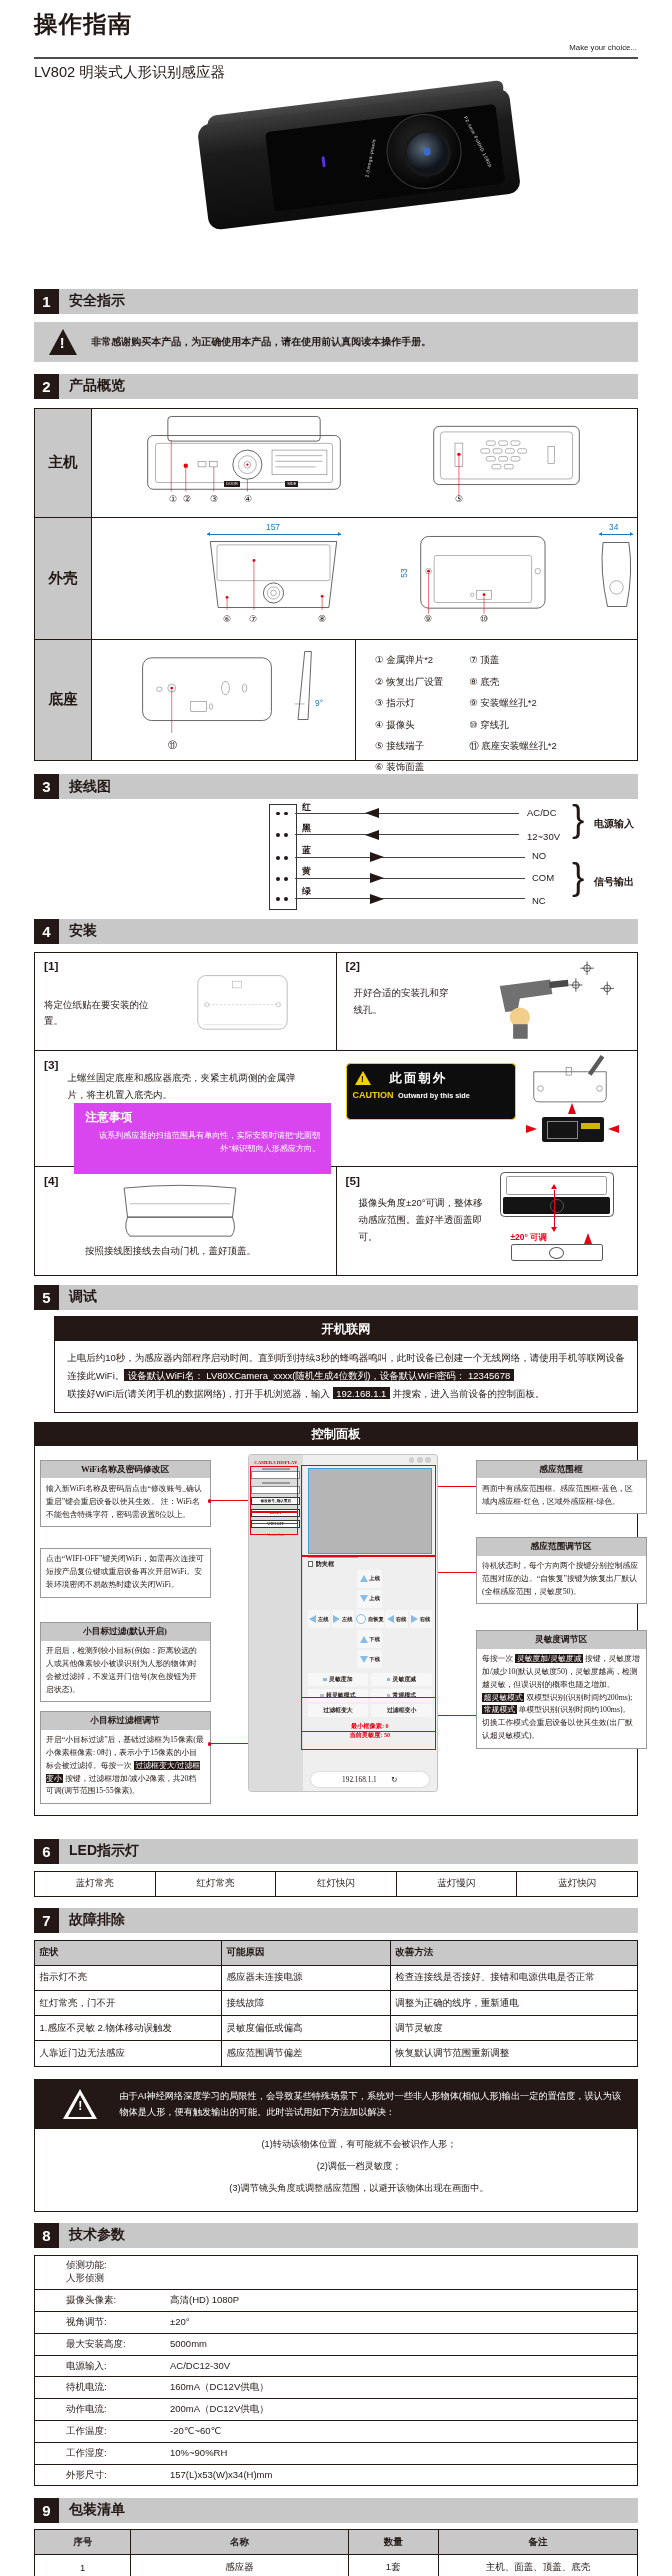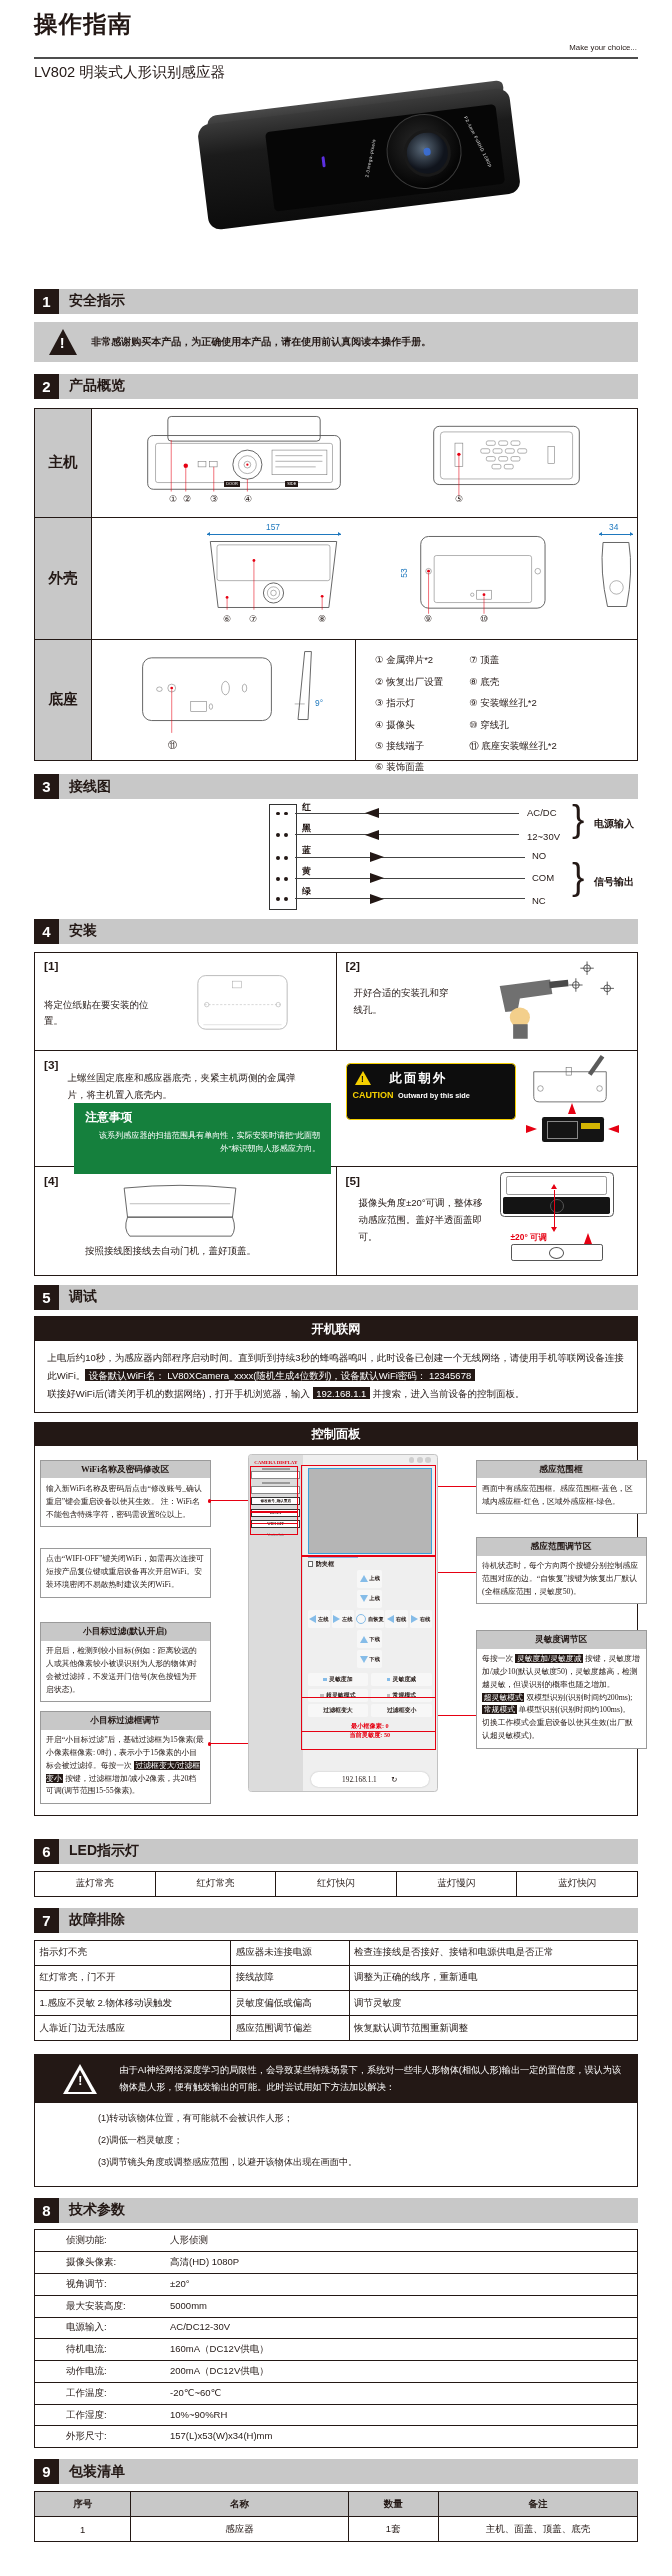--- a/index.html
+++ b/index.html
@@ -65,41 +65,41 @@
   .brace{position:absolute;font-size:37px;font-weight:200;color:#231815;line-height:1;}
   .wgroup{position:absolute;font-size:10px;font-weight:bold;}
   
   .instbl{margin-top:7.8px;border:1.1px solid #231815;}
   .inst-r1,.inst-r3{display:flex;}
   .inst-c{flex:1;position:relative;padding:6.7px 9px;min-height:84px;}
   .inst-c+.inst-c{border-left:0.8px solid #231815;}
   .inst-r2{border-top:0.8px solid #231815;border-bottom:0.8px solid #231815;position:relative;padding:6.7px 9px;height:102px;}
   .stag{font-size:11.8px;font-weight:bold;}
   .stext{font-size:9.5px;line-height:1.75;}
-  .noticebox{position:absolute;left:39px;top:52px;width:235px;height:58px;background:#15803d;color:#fff;padding:6.7px 11.2px;}
+  .noticebox{position:absolute;left:39px;top:52px;width:235px;height:58px;background:#d946ef;color:#fff;padding:6.7px 11.2px;}
   .noticebox h4{margin:0 0 4.5px;font-size:11.8px;}
   .noticebox p{margin:0;font-size:8.1px;line-height:1.6;text-align:right;}
   .caut{position:absolute;left:311px;top:12.3px;width:157px;height:48px;background:#0d0d0d;border:1.7px solid #f5d000;border-radius:4.5px;color:#fff;padding:3.4px 5.6px;}
   .caut-tri{position:relative;width:0;height:0;border-left:8.4px solid transparent;border-right:8.4px solid transparent;border-bottom:14.6px solid #f5d000;float:left;margin:3.4px 5.6px 0 2.2px;}
   .caut-tri::after{content:"!";position:absolute;left:-1.7px;top:3.4px;color:#0d0d0d;font-weight:bold;font-size:8.4px;}
   .caut-cn{font-size:12.3px;font-weight:bold;letter-spacing:2.2px;margin:2.2px 0 3.4px 37px;}
   .caut-row{clear:none;font-size:7.3px;font-weight:bold;}
   .caut-word{color:#f5d000;font-size:9px;margin-right:4.5px;}
   .redarr{position:absolute;width:0;height:0;}
   .ra-r{border-top:4.5px solid transparent;border-bottom:4.5px solid transparent;border-left:11.2px solid #e60012;}
   .ra-l{border-top:4.5px solid transparent;border-bottom:4.5px solid transparent;border-right:11.2px solid #e60012;}
   .ra-u{border-left:4.5px solid transparent;border-right:4.5px solid transparent;border-bottom:11.2px solid #e60012;}
   .redtxt{color:#e60012;font-weight:bold;}
   .updown{position:absolute;width:1.1px;background:#e60012;}
   .updown::before,.updown::after{content:"";position:absolute;left:-2.8px;border-left:3.4px solid transparent;border-right:3.4px solid transparent;}
   .updown::before{top:-5.6px;border-bottom:5.6px solid #e60012;}
   .updown::after{bottom:-5.6px;border-top:5.6px solid #e60012;}
   
   .blkbar{height:23.5px;background:#231815;color:#fff;display:flex;align-items:center;justify-content:center;font-size:12.3px;font-weight:bold;}
-  .bootbox{margin-top:6.7px;border:1.1px solid #231815;}
+  .bootbox{margin-top:6.7px;border:1.1px solid #231815;margin-left:20px;}
   .bootbody{padding:7.8px 12.3px 9px;font-size:9.5px;line-height:1.9;}
   .hl{background:#231815;color:#fff;padding:0.6px 3.4px;}
   .panelbox{margin-top:9px;border:1.1px solid #231815;}
   .panel-fig{position:relative;height:359px;margin:5.6px 4.5px 4.5px;font-family:Liberation Serif, serif;}
   .nbox{position:absolute;width:169px;border:0.6px solid #9a9a9a;background:#fff;}
   .nbox h5{margin:0;background:#c8c8c8;font-size:8.7px;font-weight:bold;text-align:center;padding:2.8px 1.1px;}
   .nbox p{margin:0;padding:4.5px 5.6px;font-size:7.8px;line-height:1.65;}
   .hl2{background:#231815;color:#fff;padding:0 1.7px;}
   
   .mock{position:absolute;left:208px;top:2.2px;width:188px;height:336px;background:#efefef;border:0.6px solid #c2c2c2;border-radius:3.4px;display:flex;overflow:hidden;}
@@ -142,25 +142,25 @@
   .cen{text-align:center;}
   .lft{text-align:left;padding-left:17px;}
   
   .ainote{margin-top:12.3px;border:1.1px solid #231815;}
   .ainote-h{background:#231815;color:#fff;display:flex;align-items:center;gap:22.4px;padding:7.8px 13.4px 7.8px 28px;}
   .tri2{position:relative;width:0;height:0;border-left:17px solid transparent;border-right:17px solid transparent;border-bottom:30px solid transparent;flex:none;}
   .tri2 .o{position:absolute;left:-17px;top:0;width:0;height:0;border-left:17px solid transparent;border-right:17px solid transparent;border-bottom:30px solid #fff;}
   .tri2 .i{position:absolute;left:-12.3px;top:5.6px;width:0;height:0;border-left:12.3px solid transparent;border-right:12.3px solid transparent;border-bottom:22.4px solid #231815;}
   .tri2 .b{position:absolute;left:-1.7px;top:10px;color:#fff;font-weight:bold;font-size:12.3px;z-index:2;}
   .ainote-h p{margin:0;font-size:9.2px;line-height:1.8;}
-  .ainote-b{padding:9px 17px 11.2px 63px;}
+  .ainote-b{padding:9px 17px 11.2px 63px;text-align:center;}
   .ainote-b p{margin:0 0 9px;font-size:9.2px;}
   
   .spec-r{display:flex;border-top:0.8px solid #231815;padding:3.9px 0 3.9px 31px;font-size:9.5px;}
-  .spec-r:first-child{border-top:none;}
+  .spec-r:first-child{border-top:none;flex-direction:column;}
   .spec-l{width:104px;flex:none;}
 </style>
 </head>
 <body>
 
 <div class="content">
 
   <div class="hdr">
     <div class="hdr-title">操作指南</div>
     <div class="hdr-tag">Make your choice...</div>
@@ -678,20 +678,25 @@
     </tr>
   </tbody>
     </table>
 
   <div class="secbar" style="margin-top:11.2px">
     <span class="secnum">7</span>
     <span class="sectitle">故障排除</span>
   </div>
   <table class="tbl">
     <tbody>
+        <tr>
+      <th class="lft" style="width:31%">症状</th>
+      <th class="lft" style="width:28%">可能原因</th>
+      <th class="lft" style="width:41%">改善方法</th>
+    </tr>
     <tr>
       <td class="lft">指示灯不亮</td>
           <td class="lft">感应器未连接电源</td>
           <td class="lft">检查连接线是否接好、接错和电源供电是否正常</td>
     </tr>
     <tr>
       <td class="lft">红灯常亮，门不开</td>
           <td class="lft">接线故障</td>
           <td class="lft">调整为正确的线序，重新通电</td>
     </tr>

